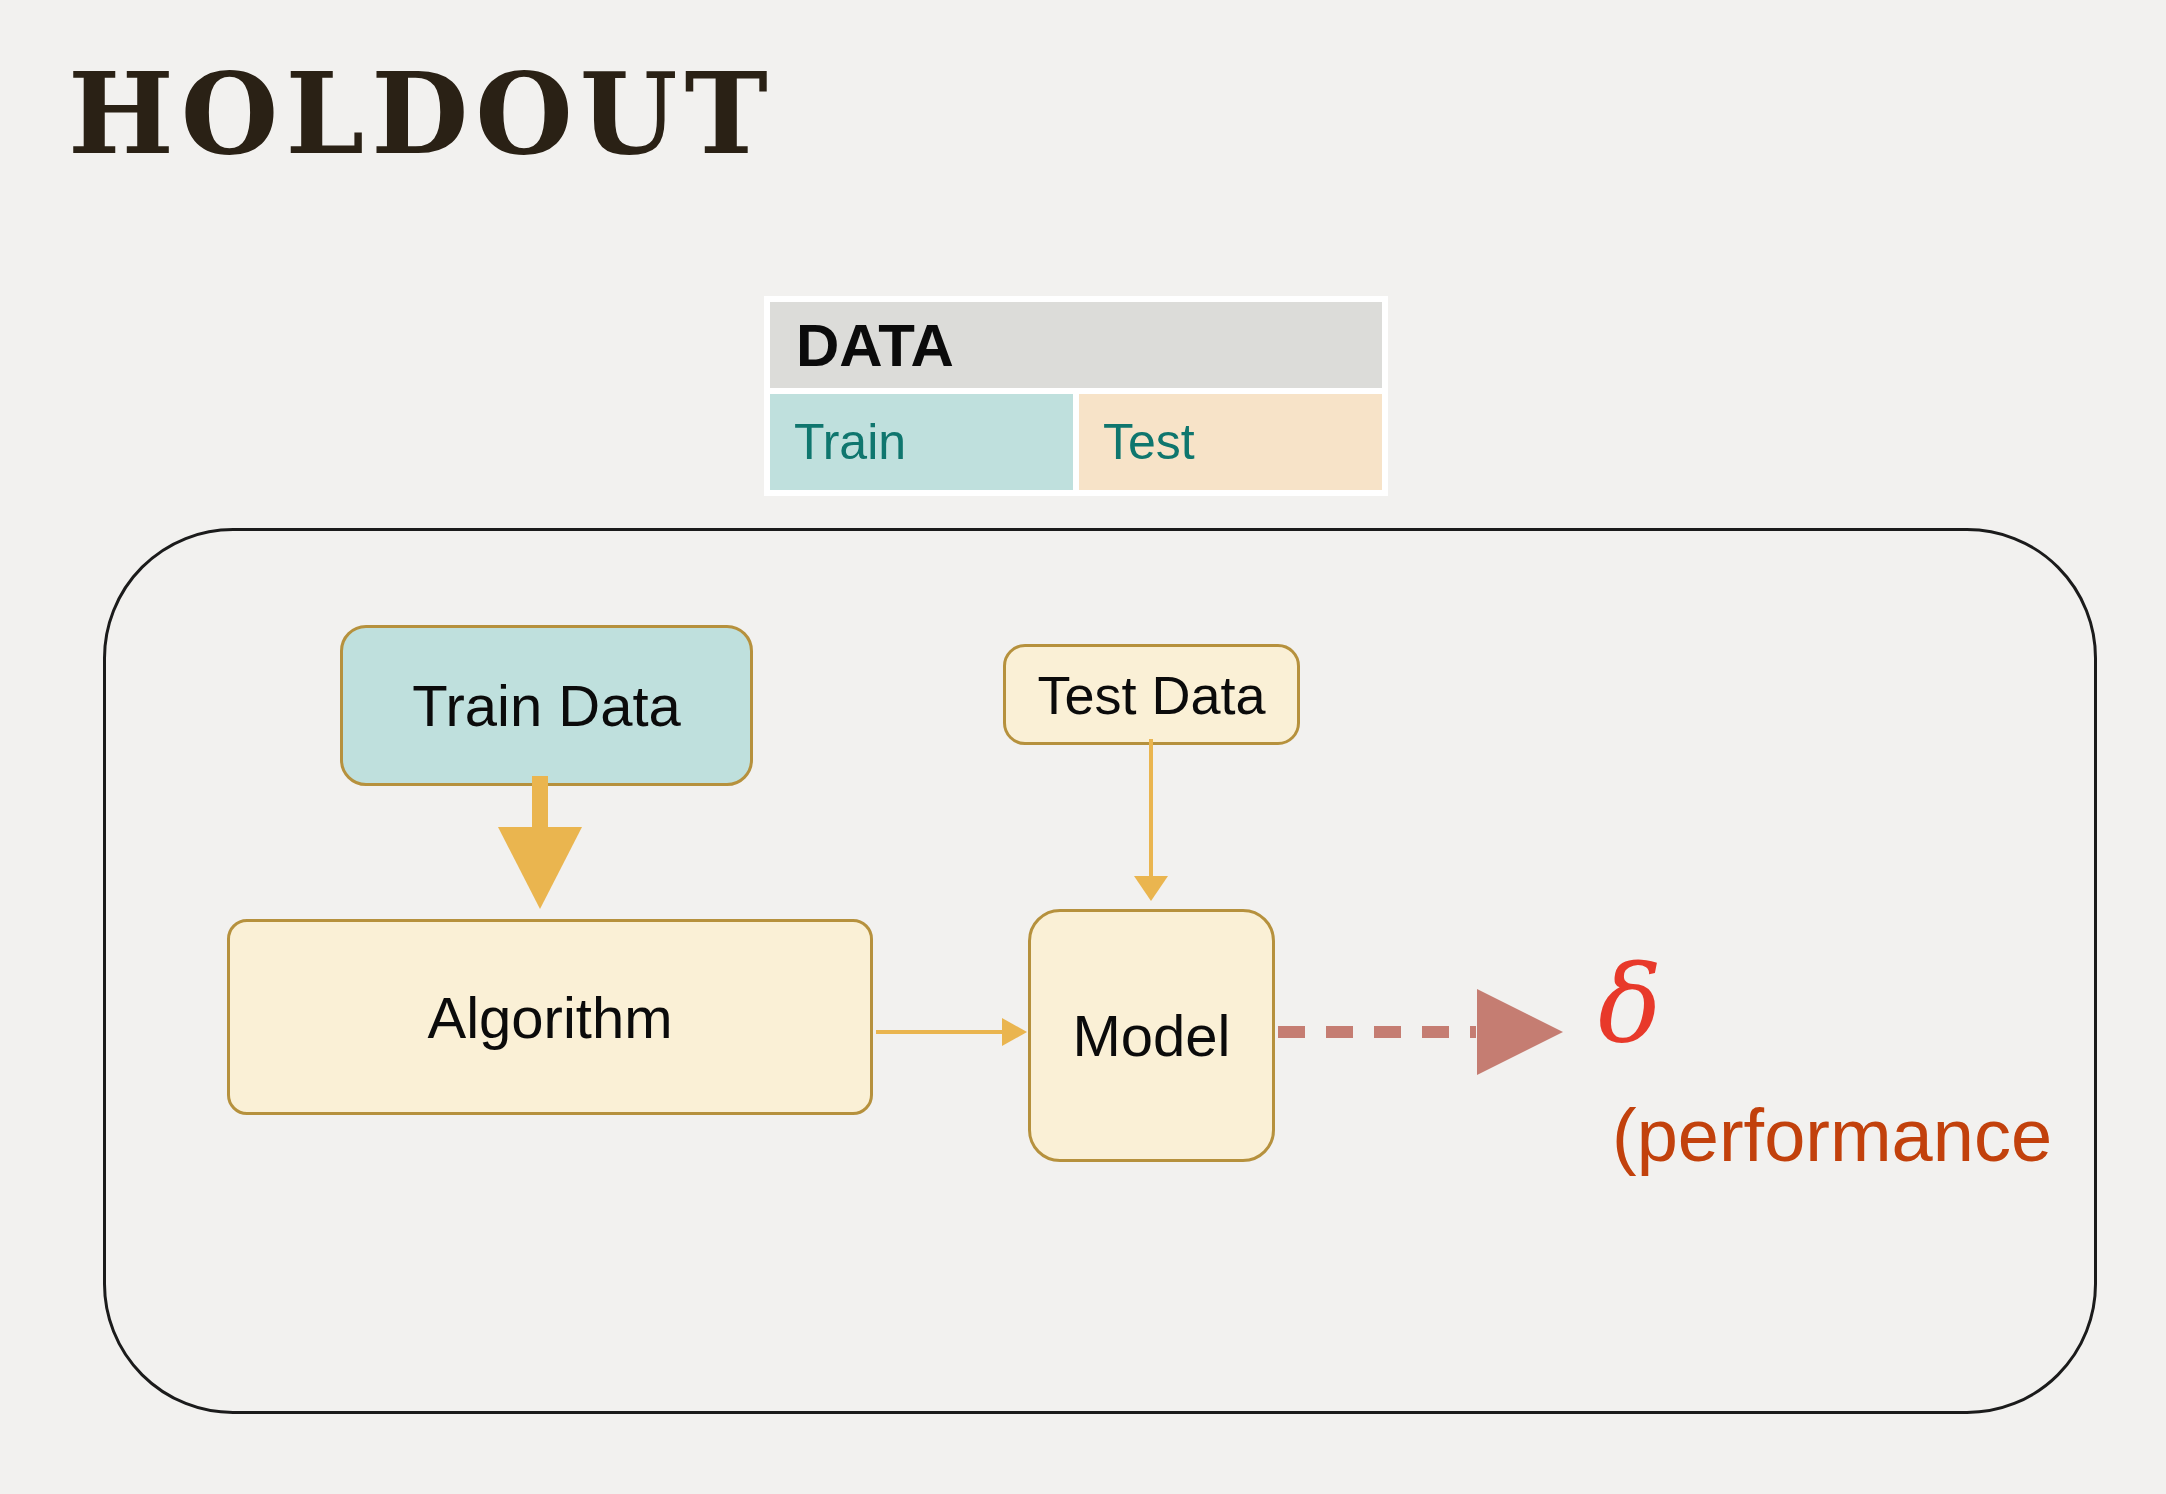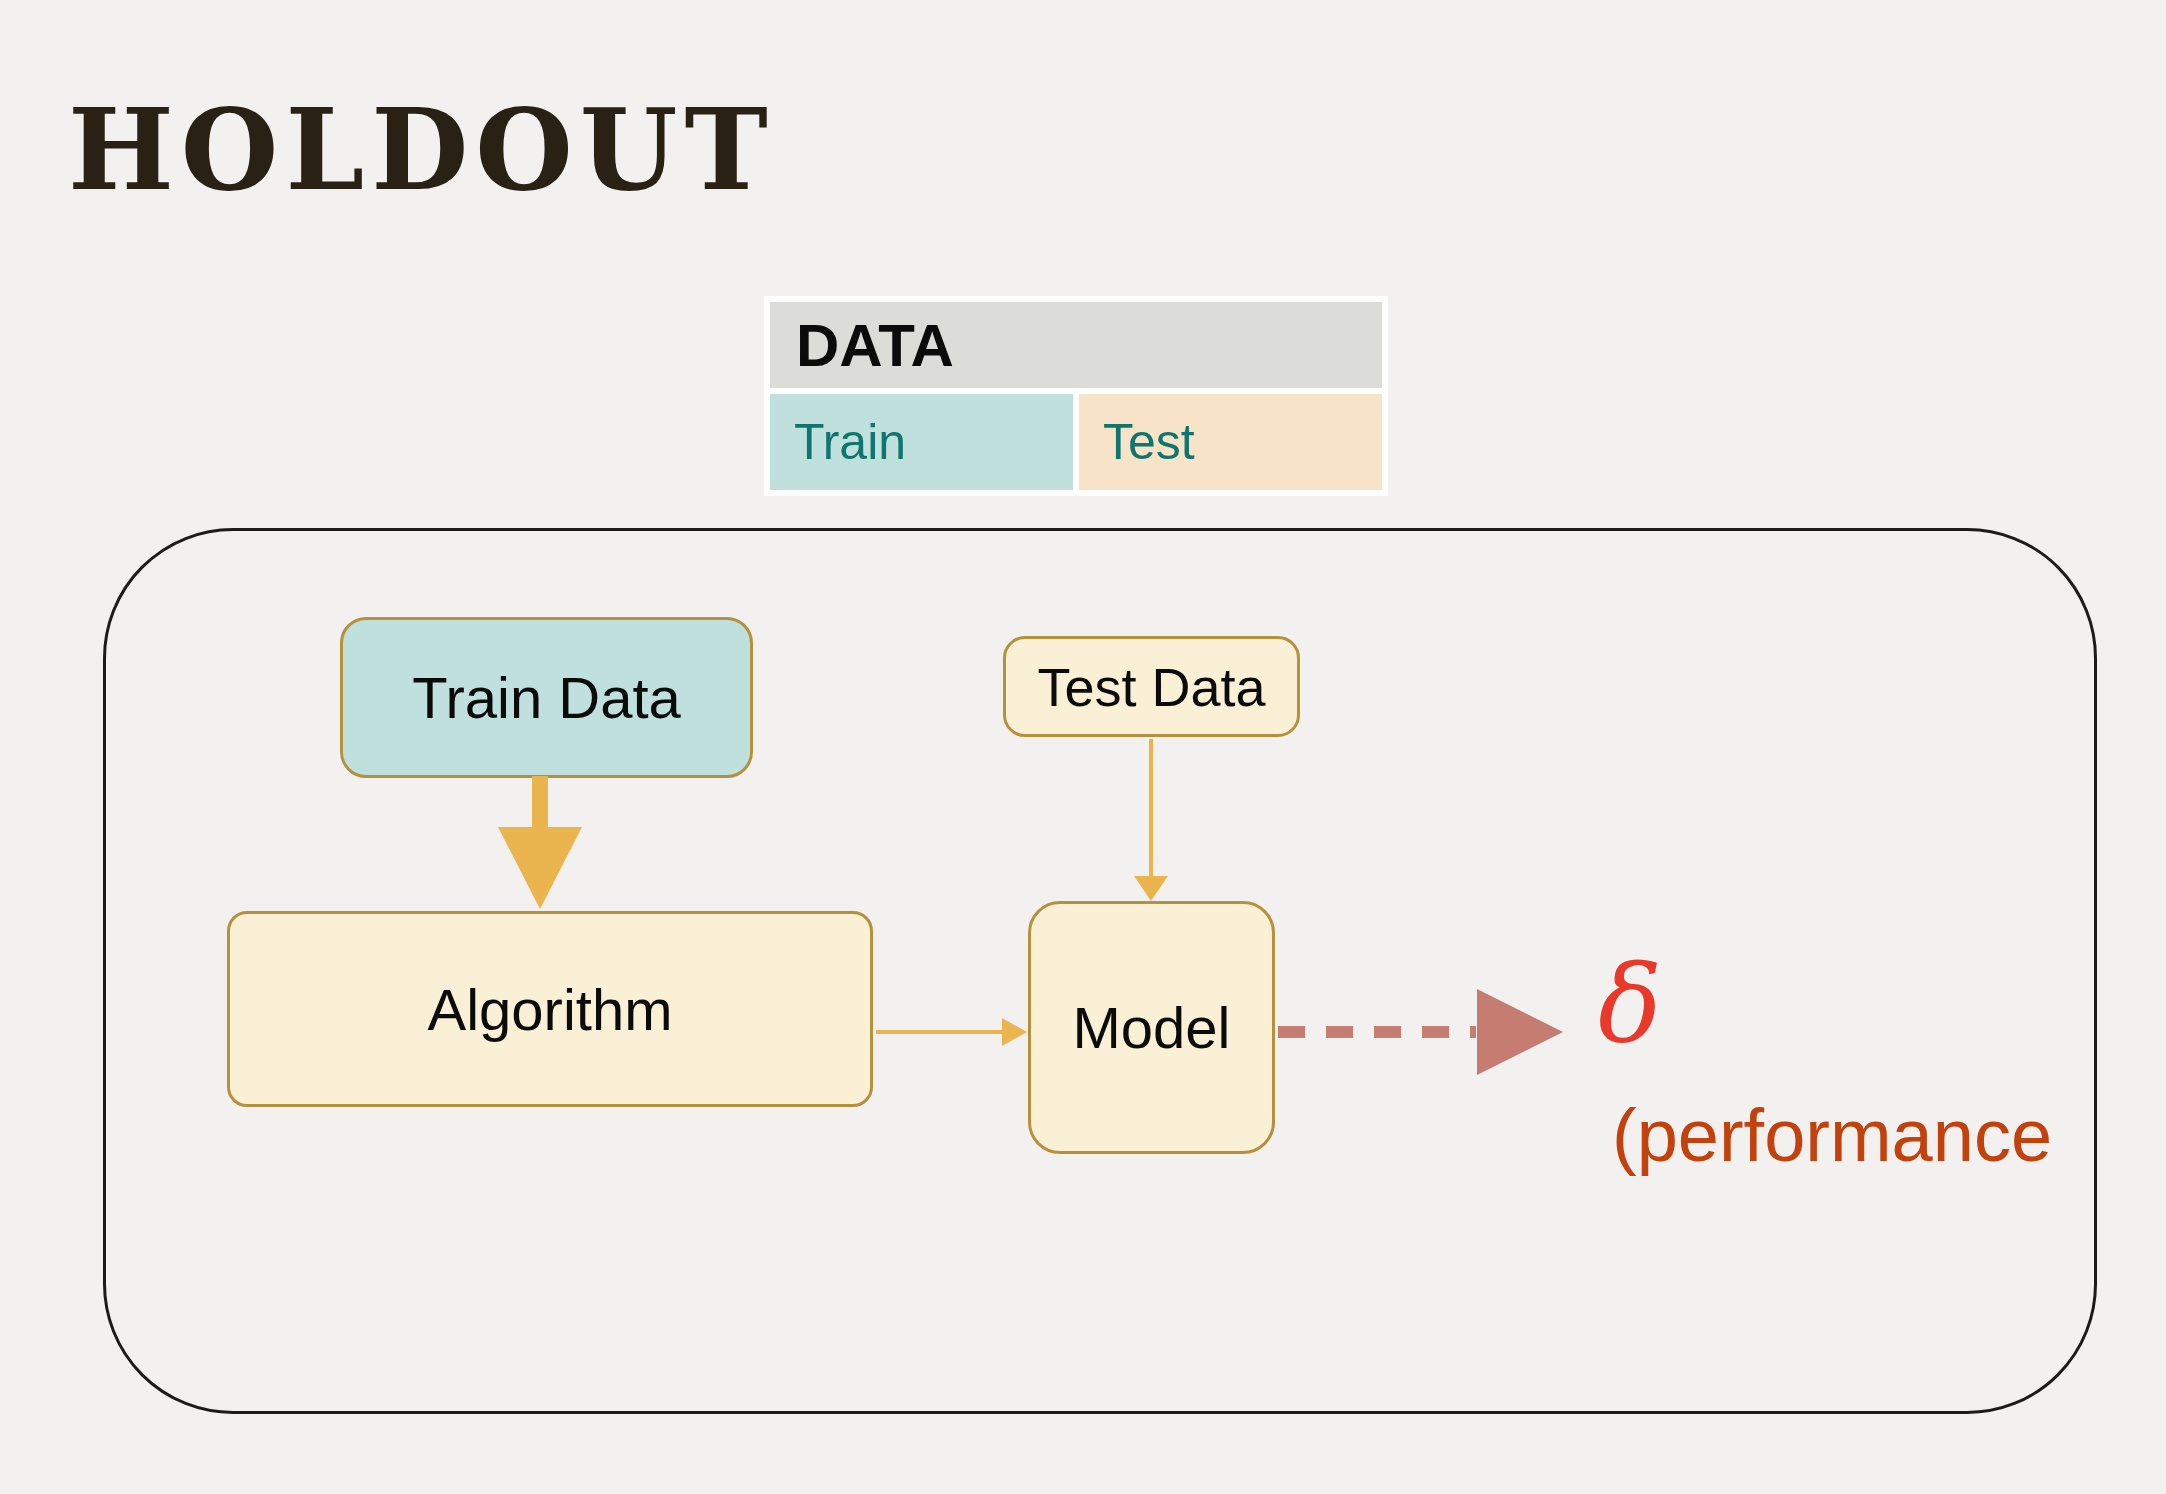--- a/index.html
+++ b/index.html
@@ -21,21 +21,20 @@
   .slide-title {
     left: 68px;
     top: 52px;
     font-family: "DejaVu Serif", "Liberation Serif", serif;
     font-weight: 700;
     font-size: 112px;
     line-height: 1.1;
     letter-spacing: 7px;
     color: #2a2115;
     white-space: nowrap;
-    margin-top: 36px;
   }
 
   
   .data-table {
     left: 764px;
     top: 296px;
     width: 624px;
     height: 200px;
     background: #ffffff;
   }
@@ -74,20 +73,21 @@
   }
 
   
   .node {
     display: flex; align-items: center; justify-content: center;
     box-sizing: border-box;
     border: 3px solid #b6913d;
     font-size: 58px;
     color: #0b0b0b;
     text-align: left;
+    margin-top: 8px;
   }
   .node-train-data {
     left: 340px; top: 617px;
     width: 413px; height: 161px;
     background: #bfe0dd;
     border-radius: 26px;
   }
   .node-test-data {
     left: 1003px; top: 636px;
     width: 297px; height: 101px;

